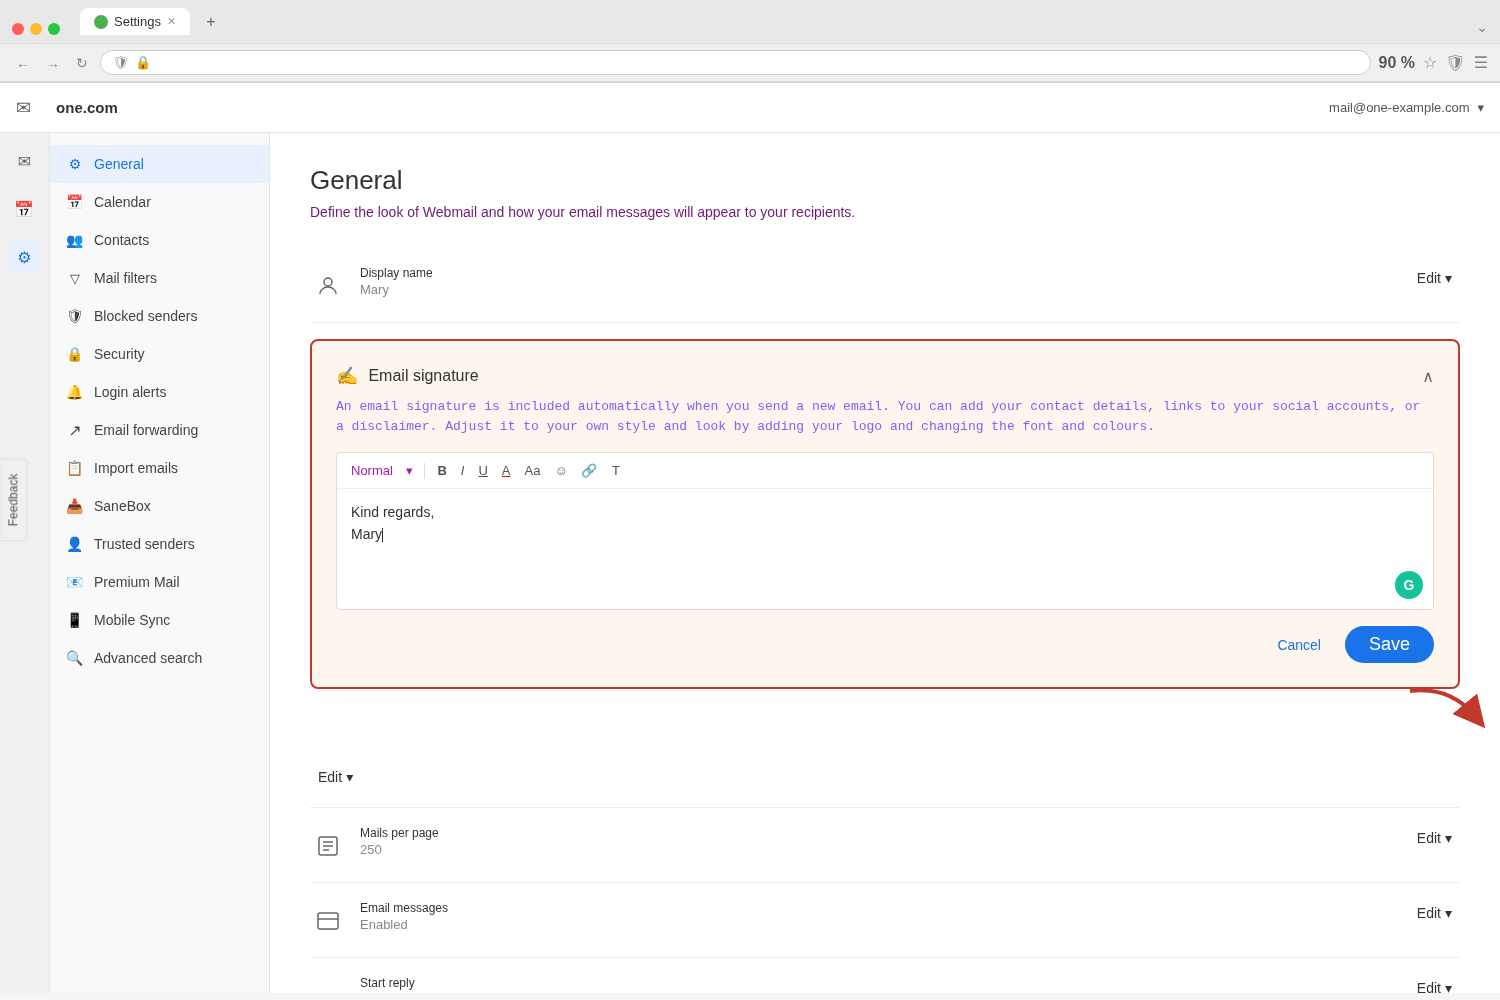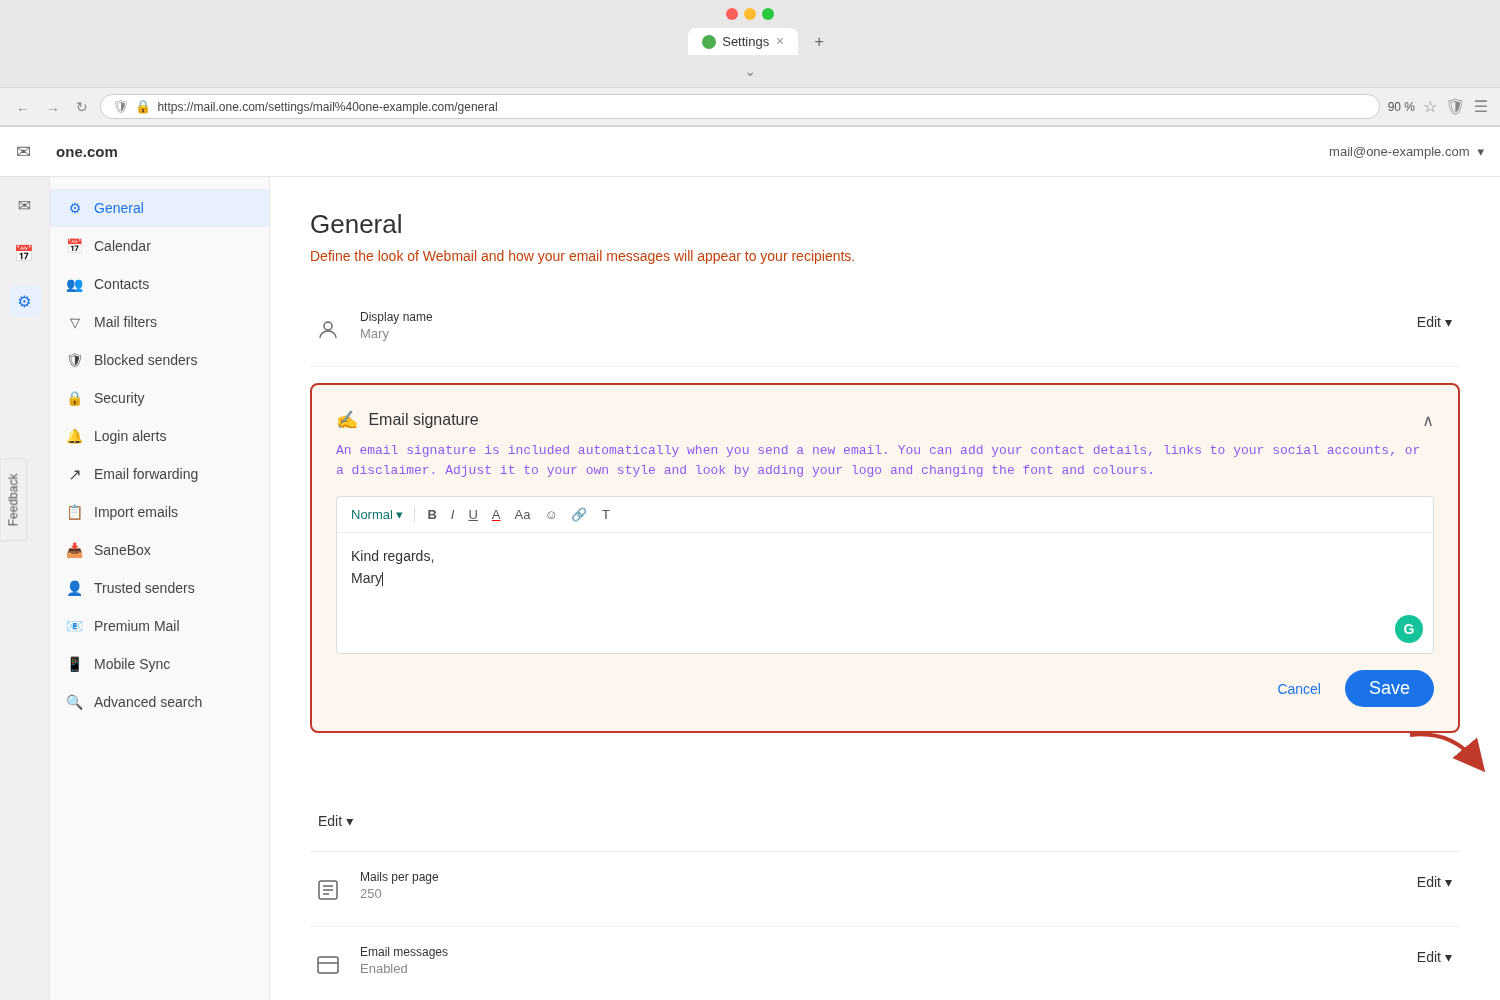--- a/index.html
+++ b/index.html
@@ -1,34 +1,34 @@
 <!DOCTYPE html>
 <html><head>
   <meta charset="utf-8">
   <style>
     * { box-sizing: border-box; margin: 0; padding: 0; }
     body { font-family: -apple-system, BlinkMacSystemFont, 'Segoe UI', sans-serif; background: #f5f5f5; font-size: 14px; color: #333; }
 
     
     .browser-chrome { background: #e8e8e8; border-bottom: 1px solid #ccc; }
-    .browser-titlebar { display: flex; align-items: center; padding: 8px 12px; gap: 8px; background: #e8e8e8; flex-direction: column; }
+    .browser-titlebar { display: flex; align-items: flex-end; padding: 8px 12px; gap: 8px; background: #e8e8e8; }
     .traffic-lights { display: flex; gap: 6px; }
     .traffic-light { width: 12px; height: 12px; border-radius: 50%; }
     .tl-red { background: #ff5f57; }
     .tl-yellow { background: #febc2e; }
     .tl-green { background: #28c840; }
     .tab { display: flex; align-items: center; gap: 6px; padding: 6px 14px; background: #fff; border-radius: 8px 8px 0 0; font-size: 13px; color: #333; }
     .tab-favicon { width: 14px; height: 14px; background: #4CAF50; border-radius: 50%; }
     .tab-close { color: #999; font-size: 11px; cursor: pointer; }
     .tab-add { margin-left: 8px; color: #666; font-size: 16px; cursor: pointer; }
     .address-bar { display: flex; align-items: center; gap: 8px; padding: 6px 12px; background: #f0f0f0; border-top: 1px solid #ddd; border-bottom: 1px solid #ddd; }
     .nav-btn { color: #888; font-size: 14px; cursor: pointer; background: none; border: none; padding: 2px 4px; }
     .url-bar { flex: 1; display: flex; align-items: center; background: #fff; border: 1px solid #ccc; border-radius: 20px; padding: 4px 12px; gap: 6px; font-size: 12px; color: #444; }
     .url-text { flex: 1; }
-    .zoom-badge { font-size: 12px; color: #555; }
+    .zoom-badge { font-size: 16px; color: #555; font-weight: bold; }
 
     
     .app { display: flex; height: calc(1000px - 90px); background: #fff; }
 
     
     .app-header { display: flex; align-items: center; justify-content: space-between; padding: 8px 16px; background: #fff; border-bottom: 1px solid #e5e5e5; height: 50px; }
     .app-logo { font-size: 15px; font-weight: 600; color: #333; margin-left: 13px; }
     .app-user { font-size: 13px; color: #555; display: flex; align-items: center; gap: 8px; }
 
     
@@ -36,41 +36,41 @@
     .sidebar-icons { width: 50px; background: #f0f0f0; border-right: 1px solid #e5e5e5; display: flex; flex-direction: column; align-items: center; padding: 12px 0; gap: 16px; }
     .sidebar-icon { width: 32px; height: 32px; display: flex; align-items: center; justify-content: center; border-radius: 6px; color: #666; cursor: pointer; font-size: 16px; }
     .sidebar-icon.active { background: #e8f0fe; color: #1a73e8; }
     .sidebar-item { display: flex; align-items: center; gap: 10px; padding: 10px 16px; cursor: pointer; color: #444; font-size: 14px; border-radius: 0; }
     .sidebar-item.active { background: #e8f0fe; color: #1a73e8; font-weight: 500; }
     .sidebar-item-icon { width: 18px; height: 18px; display: flex; align-items: center; justify-content: center; color: inherit; font-size: 14px; flex-shrink: 0; }
 
     
     .main { flex: 1; padding: 32px 40px; overflow-y: auto; background: #fff; }
     .page-title { font-size: 26px; font-weight: 400; color: #333; margin-bottom: 8px; }
-    .page-subtitle { font-size: 14px; color: #c2410c; margin-bottom: 28px; }
+    .page-subtitle { font-size: 14px; color: #701a75; margin-bottom: 28px; }
 
     
     .settings-row { display: flex; align-items: flex-start; justify-content: space-between; padding: 18px 0; border-bottom: 1px solid #eee; }
     .settings-row-left { display: flex; align-items: flex-start; gap: 14px; }
     .settings-row-icon { width: 36px; height: 36px; display: flex; align-items: center; justify-content: center; color: #666; font-size: 18px; flex-shrink: 0; margin-top: 2px; }
     .settings-row-content .label { font-size: 12px; color: #333; font-weight: 400; }
     .settings-row-content .sublabel { font-size: 13px; color: #888; margin-top: 2px; }
     .edit-btn { display: flex; align-items: center; gap: 4px; color: #333; font-size: 14px; cursor: pointer; padding: 4px 8px; border: none; background: none; white-space: nowrap; text-align: center; }
 
     
     .signature-panel { background: #fdf6ef; border: 2px solid #c0392b; border-radius: 8px; padding: 24px; margin: 0 0 0 0; }
     .signature-panel-header { display: flex; align-items: center; justify-content: space-between; margin-bottom: 10px; }
     .signature-panel-title { display: flex; align-items: center; gap: 10px; font-size: 16px; font-weight: 500; color: #333; }
     .signature-panel-collapse { color: #666; cursor: pointer; font-size: 16px; }
     .signature-description { font-size: 13px; color: #8b5cf6; line-height: 1.5; margin-bottom: 16px; font-family: Liberation Mono, monospace; }
 
     
     .signature-editor { background: #fff; border: 1px solid #ddd; border-radius: 4px; }
     .editor-toolbar { display: flex; align-items: center; gap: 6px; padding: 8px 10px; border-bottom: 1px solid #eee; flex-wrap: wrap; }
-    .toolbar-dropdown { display: flex; align-items: center; gap: 3px; font-size: 13px; color: #0f766e; cursor: pointer; padding: 2px 4px; border: none; background: none; }
+    .toolbar-dropdown { display: flex; align-items: center; gap: 13px; font-size: 13px; color: #a21caf; cursor: pointer; padding: 2px 4px; border: none; background: none; }
     .toolbar-separator { width: 1px; height: 16px; background: #ddd; margin: 0 2px; }
     .toolbar-btn { color: #555; cursor: pointer; font-size: 13px; padding: 2px 4px; border: none; background: none; font-weight: 500; }
     .toolbar-btn.bold { font-weight: 700; }
     .toolbar-btn.italic { font-style: italic; }
     .toolbar-btn.underline { text-decoration: underline; }
     .editor-content { padding: 12px 14px; min-height: 120px; font-size: 14px; color: #333; line-height: 1.6; position: relative; }
     .editor-content-inner { outline: none; }
     .cursor { display: inline-block; width: 1px; height: 14px; background: #333; animation: blink 1s step-end infinite; vertical-align: text-bottom; }
     @keyframes blink { 50% { opacity: 0; } }
     .grammarly-btn { position: absolute; bottom: 10px; right: 10px; width: 28px; height: 28px; background: #15c39a; border-radius: 50%; display: flex; align-items: center; justify-content: center; color: #fff; font-size: 14px; font-weight: 700; cursor: pointer; }
@@ -103,21 +103,20 @@
     </div>
     <div style="color:#888;font-size:14px;">⌄</div>
   </div>
   <div class="address-bar">
     <button class="nav-btn">←</button>
     <button class="nav-btn">→</button>
     <button class="nav-btn">↻</button>
     <div class="url-bar">
       <span style="color:#888;font-size:13px;">🛡</span>
       <span style="color:#888;font-size:13px;">🔒</span>
-      <span class="url-text">https://mail.one.com/settings/mail%40one-example.com/general</span>
     </div>
     <span class="zoom-badge">90 %</span>
     <span style="color:#888;font-size:16px;">☆</span>
     <span style="color:#888;font-size:16px;">🛡</span>
     <span style="color:#888;font-size:16px;">☰</span>
   </div>
 </div>
 
 <div class="app-header">
   <div style="display:flex; align-items:center; gap:12px;">

